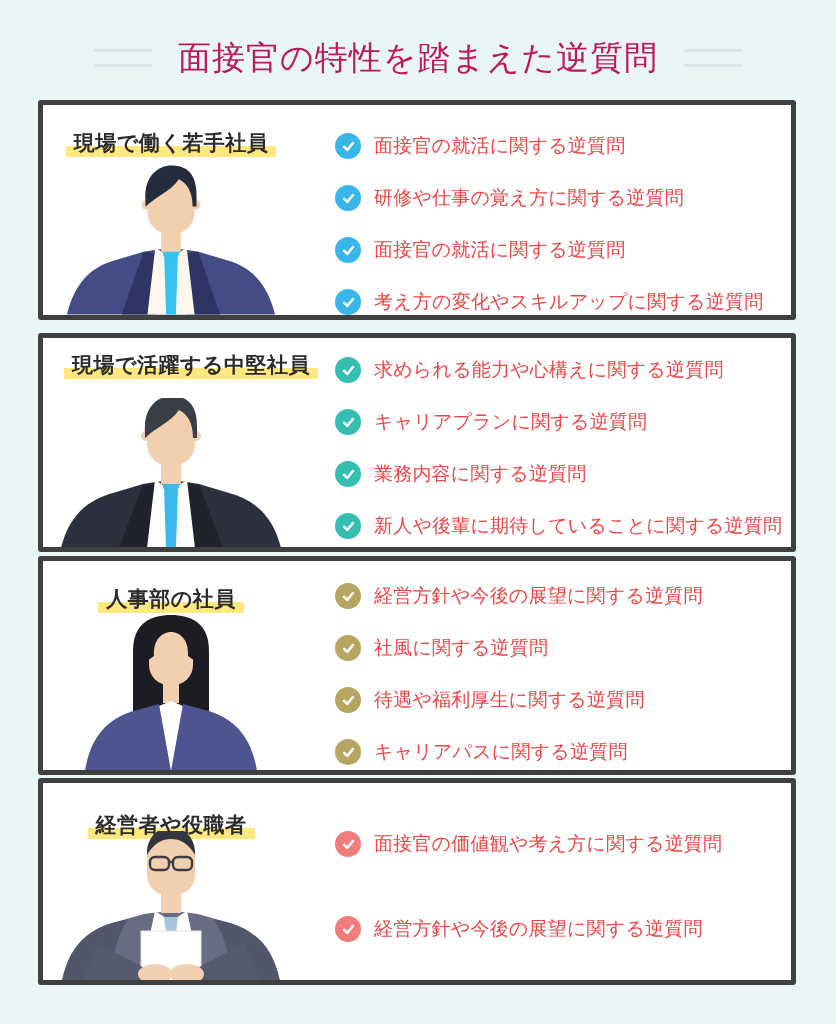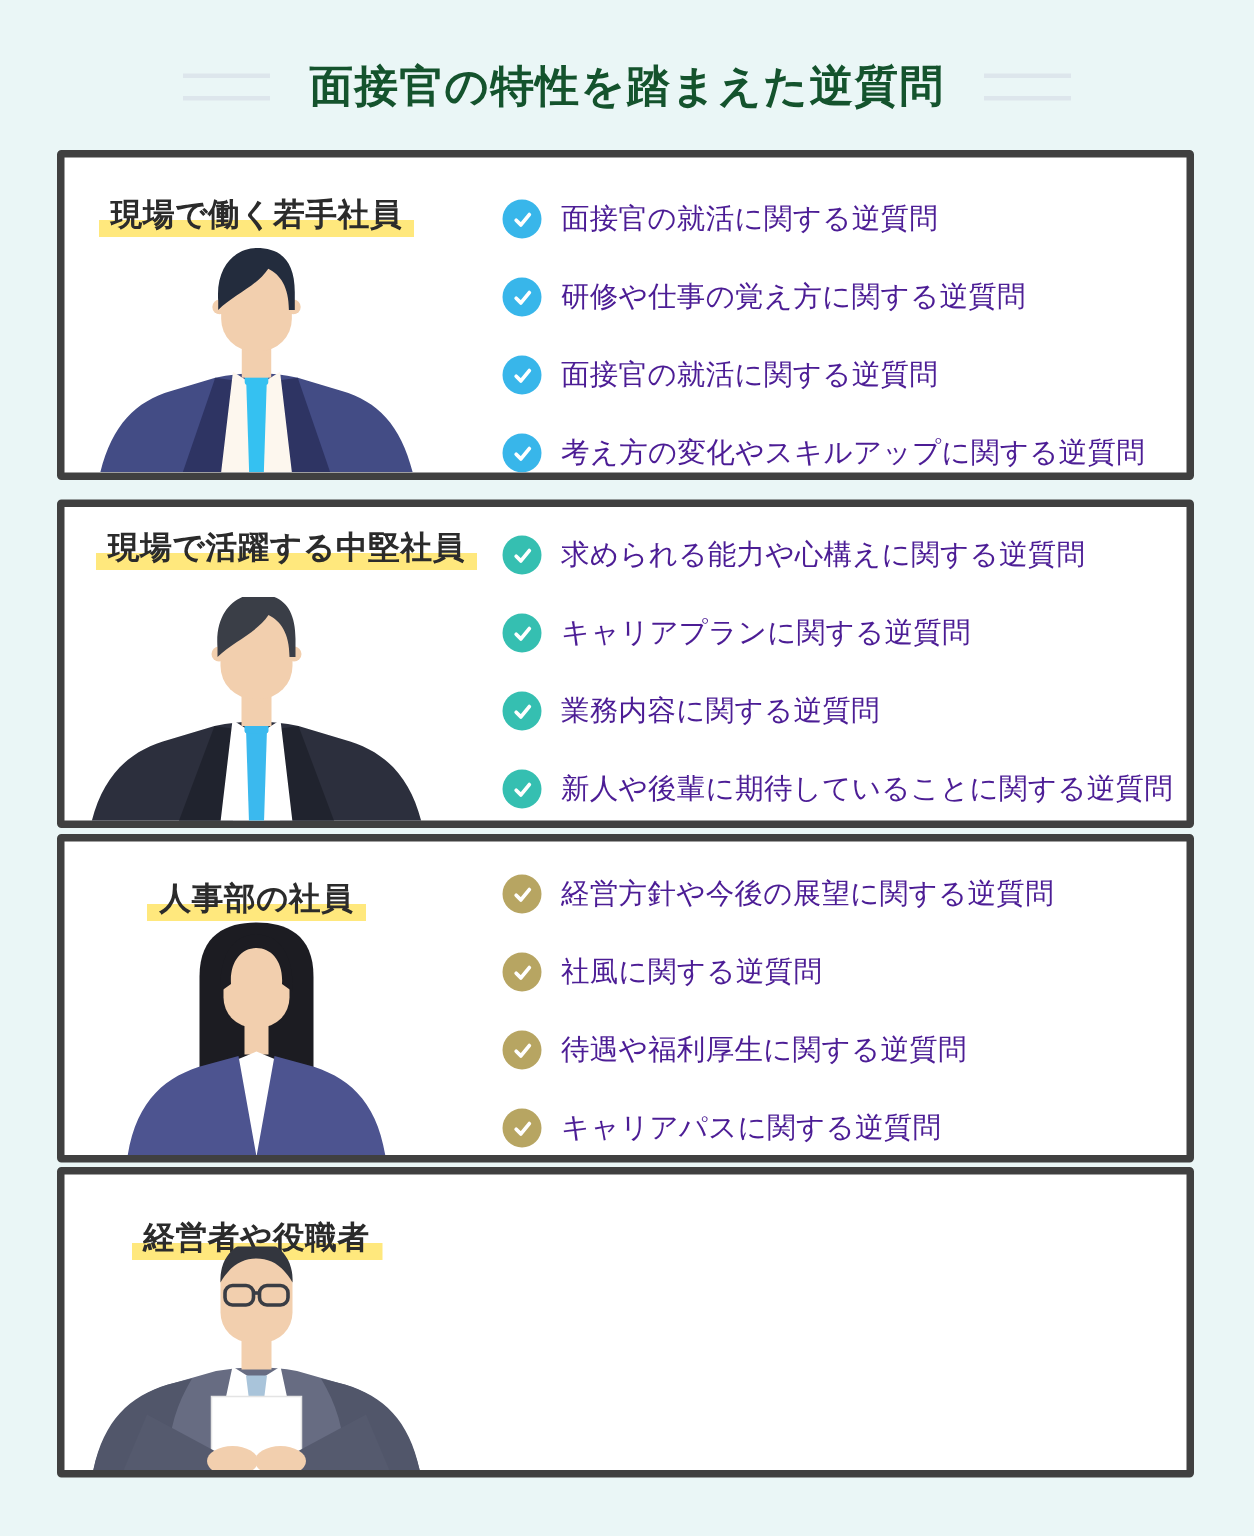--- a/index.html
+++ b/index.html
@@ -12,21 +12,21 @@
   }
   .stage{position:absolute;inset:0;}
 
   
   .titlebar{
     position:absolute;top:36px;left:0;width:836px;height:44px;
     display:flex;align-items:center;justify-content:center;gap:26px;
   }
   .deco{width:58px;height:12px;border-top:3px solid #dde6ec;border-bottom:3px solid #dde6ec;}
   .title{
-    font-size:29px;font-weight:700;color:#14532d;letter-spacing:1px;white-space:nowrap;
+    font-size:33px;font-weight:400;color:#be185d;letter-spacing:1px;white-space:nowrap;
   }
 
   
   .card{
     position:absolute;left:38px;width:758px;
     background:#ffffff;border:5px solid #404040;border-radius:3px;
     box-sizing:border-box;overflow:hidden;
   }
   .card1{top:100px;height:220px;}
   .card2{top:333px;height:219px;}
@@ -59,21 +59,21 @@
   .card1 .list{top:28px;gap:26px;}
   .card2 .list{top:19px;gap:26px;}
   .card3 .list{top:22px;gap:26px;}
   .card4 .list{top:48px;gap:59px;}
   .row{display:flex;align-items:center;gap:13px;}
   .check{
     width:26px;height:26px;border-radius:50%;flex:0 0 26px;
     display:flex;align-items:center;justify-content:center;
   }
   .check svg{width:15px;height:15px;}
-  .txt{font-size:19px;color:#4c1d95;letter-spacing:0.2px;white-space:nowrap;}
+  .txt{font-size:19px;color:#ef4444;letter-spacing:0.2px;white-space:nowrap;}
 </style>
 </head>
 <body>
 
 <div class="stage">
 
   <div class="titlebar">
     <span class="deco"></span>
     <span class="title">面接官の特性を踏まえた逆質問</span>
     <span class="deco"></span>
@@ -257,15 +257,33 @@
         <rect x="94" y="26" width="19" height="13" rx="5" fill="none" stroke="#3a3d44" stroke-width="2.4"></rect>
         <rect x="117" y="26" width="19" height="13" rx="5" fill="none" stroke="#3a3d44" stroke-width="2.4"></rect>
         <line x1="113" y1="31" x2="117" y2="31" stroke="#3a3d44" stroke-width="2.4"></line>
         <rect x="85" y="100" width="60" height="50" fill="#ffffff" stroke="#e4e4e4" stroke-width="1"></rect>
         <path d="M26,150 L42,112 L94,140 L94,150 Z" fill="#555a6e"></path>
         <path d="M204,150 L188,112 L136,140 L136,150 Z" fill="#555a6e"></path>
         <ellipse cx="99" cy="143" rx="17" ry="10" fill="#f2cfae"></ellipse>
         <ellipse cx="131" cy="143" rx="17" ry="10" fill="#f2cfae"></ellipse>
       </svg>
     </div>
+    <ul class="list">
+      <li class="row">
+        <span class="check" style="background-color: rgb(241, 124, 124);">
+            <svg viewBox="0 0 24 24">
+              <path d="M5 12.5l5 5 9-11" stroke="#fff" stroke-width="4" fill="none" stroke-linecap="round" stroke-linejoin="round"></path>
+            </svg>
+          </span>
+        <span class="txt">面接官の価値観や考え方に関する逆質問</span>
+      </li>
+      <li class="row">
+        <span class="check" style="background-color: rgb(241, 124, 124);">
+            <svg viewBox="0 0 24 24">
+              <path d="M5 12.5l5 5 9-11" stroke="#fff" stroke-width="4" fill="none" stroke-linecap="round" stroke-linejoin="round"></path>
+            </svg>
+          </span>
+        <span class="txt">経営方針や今後の展望に関する逆質問</span>
+      </li>
+    </ul>
   </section>
 
 </div>
 
 </body></html>

